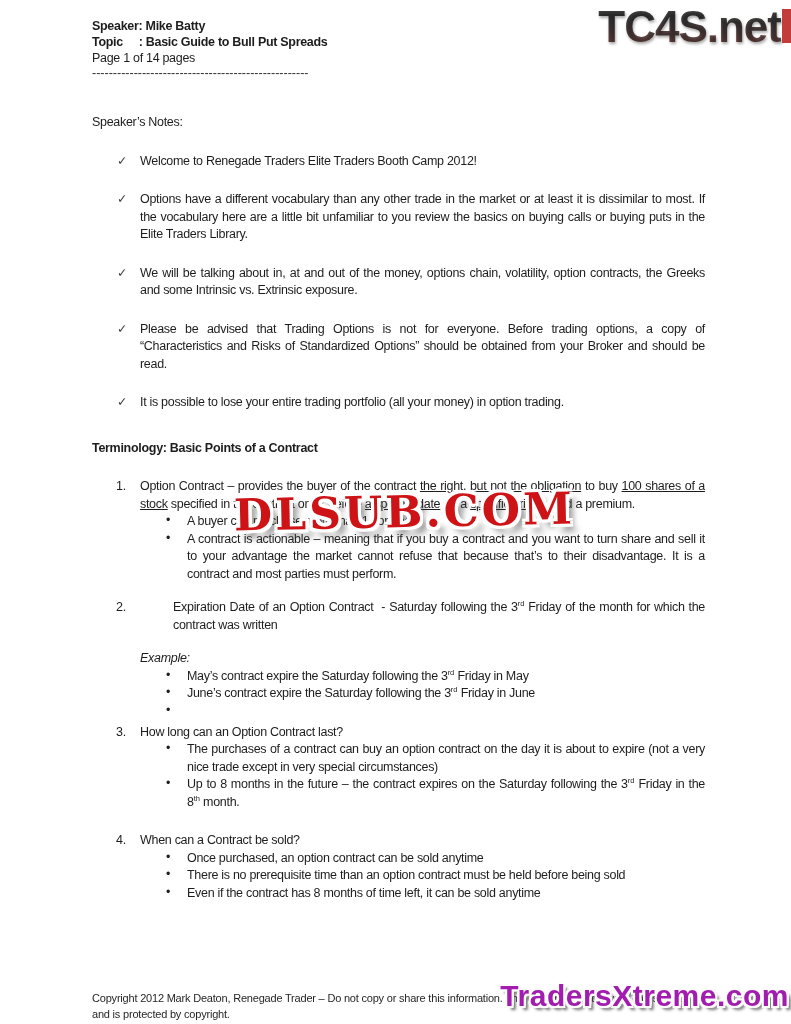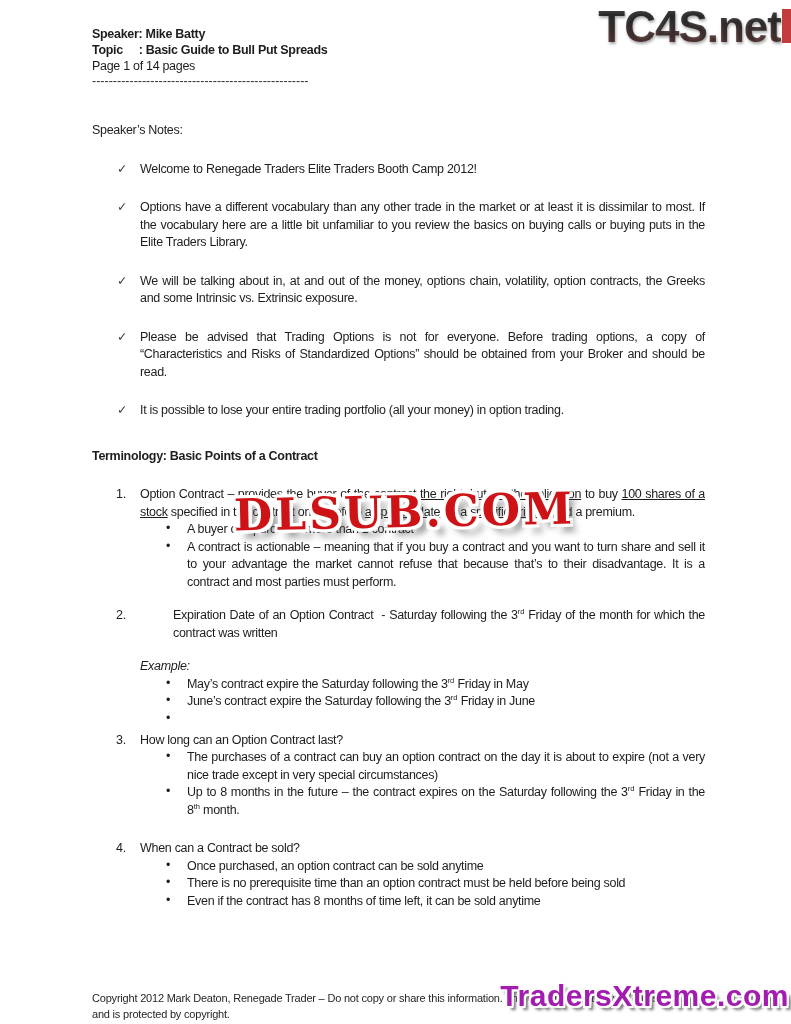--- a/index.html
+++ b/index.html
@@ -16,21 +16,21 @@
   }
   @supports (-webkit-background-clip: text){
     .tc4s{
       background:linear-gradient(180deg,#3d3d3d 30%,#5c4543 70%,#8a4f49 100%);
       -webkit-background-clip:text;background-clip:text;color:transparent;
     }
   }
   .corner-mark{position:absolute;top:9px;right:0;width:9px;height:34px;background:#c23c3c;}
   
   .content{
-    position:absolute;left:92px;top:26px;width:613px;
+    position:absolute;left:92px;top:18px;width:613px;
     font-size:12.5px;line-height:17.5px;letter-spacing:-0.3px;
   }
   .hdr-line{font-weight:bold;line-height:16px;white-space:pre-wrap;}
   .page-line{line-height:16px;}
   .divider{line-height:15px;letter-spacing:0;color:#2e2e2e;}
   .notes-heading{font-weight:normal;margin-top:33px;}
   .section-heading{font-weight:bold;margin-top:28px;}
   .check-item{position:relative;padding-left:48px;margin-top:21px;}
   .check{position:absolute;left:25px;top:0;color:#3a3a3a;}
   .just{text-align:justify;}

